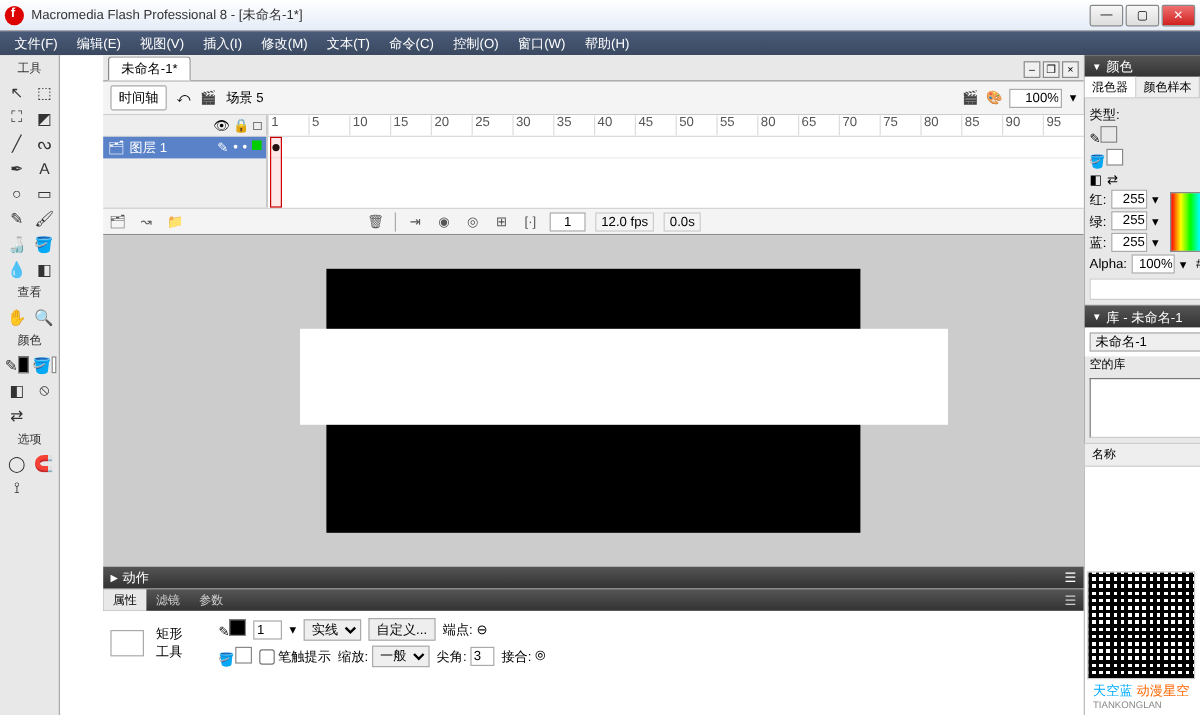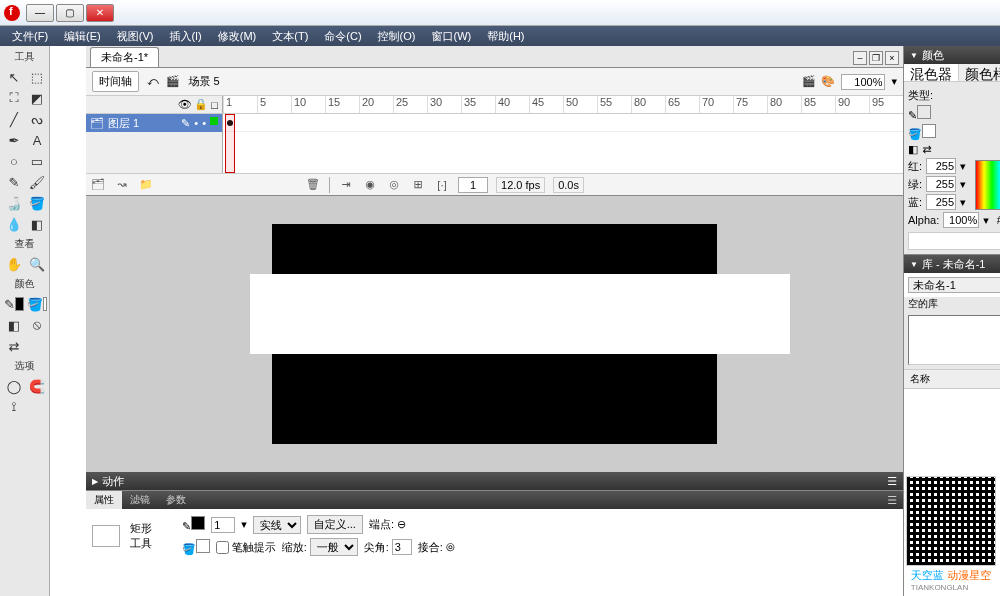--- a/index.html
+++ b/index.html
@@ -54,21 +54,21 @@
 .props-tabs { height: 18px; background: linear-gradient(#555,#333); display: flex; align-items: center; }
 .ptab { color: #ccc; padding: 2px 8px; font-size: 10px; cursor: pointer; }
 .ptab.active { background: #e8e8e8; color: #000; }
 .props-body { display: flex; padding: 6px; gap: 10px; align-items: center; }
 .props-body .shape-icon { width: 28px; height: 22px; border: 1px solid #aaa; }
 .props-body label { display: flex; align-items: center; gap: 3px; font-size: 11px; }
 .props-body input, .props-body select { border: 1px solid #aaa; font-size: 11px; padding: 1px 2px; }
 .right-panels { width: 165px; background: #e8e8e8; display: flex; flex-direction: column; }
 .color-panel { border-bottom: 1px solid #888; }
 .color-tabs { height: 18px; display: flex; background: #eee; border-bottom: 1px solid #ccc; }
-.ctab { padding: 2px 6px; font-size: 14px; cursor: pointer; border-right: 1px solid #ccc; }
+.ctab { padding: 2px 6px; font-size: 10px; cursor: pointer; border-right: 1px solid #ccc; }
 .ctab.active { background: #fff; }
 .color-body { padding: 4px; font-size: 10px; }
 .color-body .row { display: flex; align-items: center; gap: 4px; margin: 2px 0; }
 .color-body input { width: 30px; border: 1px solid #aaa; text-align: right; padding: 1px; }
 .color-body select { border: 1px solid #aaa; font-size: 10px; }
 .picker { width: 50px; height: 50px; background: linear-gradient(to right, red, yellow, lime, cyan, blue, magenta, red); float: right; margin: 2px; border: 1px solid #888; }
 .grad { width: 12px; height: 50px; background: linear-gradient(#fff,#000); float: right; margin: 2px; border: 1px solid #888; }
 .lib-panel { flex: 1; display: flex; flex-direction: column; }
 .lib-body { background: #fff; padding: 4px; }
 .lib-body select { width: 100%; border: 1px solid #aaa; }
@@ -80,20 +80,21 @@
 .qr { width: 90px; height: 90px; background: #fff; border: 1px solid #ccc; background-image: repeating-linear-gradient(0deg,#000 0 3px,#fff 3px 6px), repeating-linear-gradient(90deg,#000 0 3px,transparent 3px 6px); background-blend-mode: multiply; }
 .wm-text { color: #00aaff; font-size: 12px; font-weight: normal; }
 .wm-text small { color: #888; font-size: 8px; display: block; }
 .swatch { width:14px; height:14px; border:1px solid #888; display:inline-block; }
 </style>
 </head>
 <body>
 
 <div class="titlebar">
   <div class="app-icon"></div>
+  <div class="title">Macromedia Flash Professional 8 - [未命名-1*]</div>
   <div class="winbtns">
     <div class="winbtn">—</div>
     <div class="winbtn">▢</div>
     <div class="winbtn close">✕</div>
   </div>
 </div>
 
 <div class="menubar">
   <span>文件(F)</span>
   <span>编辑(E)</span>

